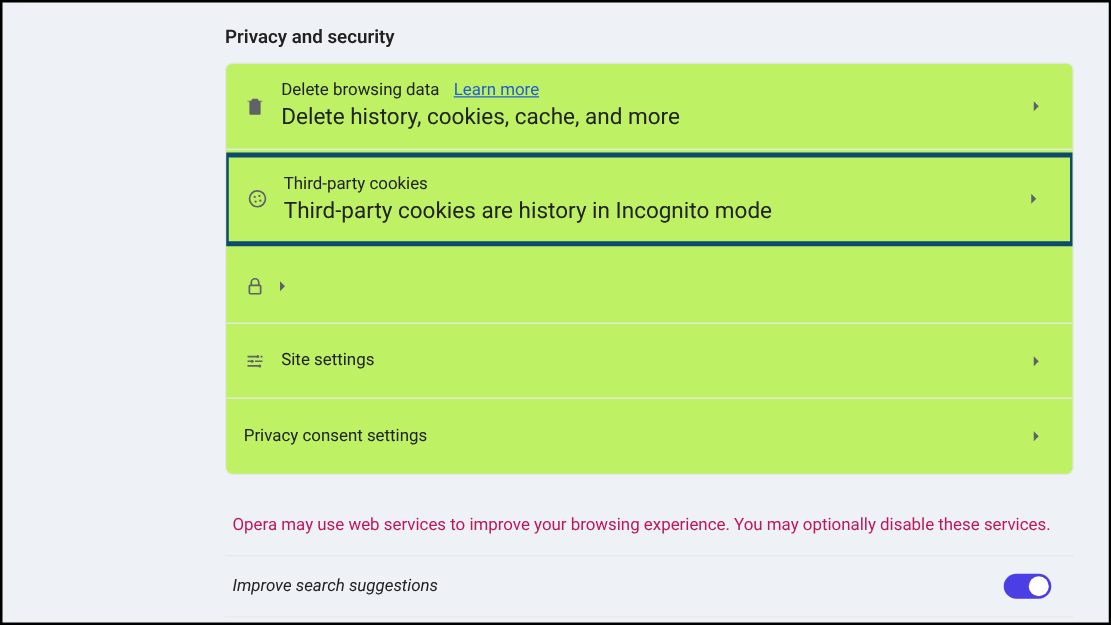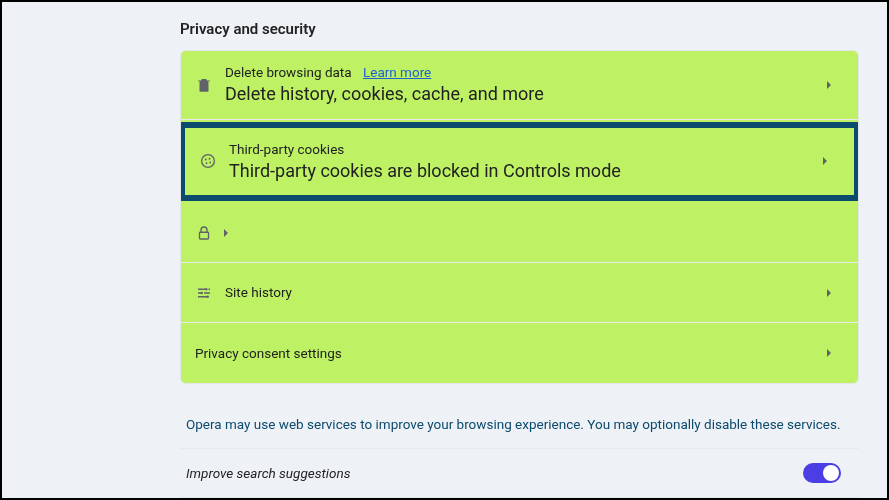--- a/index.html
+++ b/index.html
@@ -67,31 +67,31 @@
   }
   .row .chev svg { width: 10px; height: 10px; display:block; }
   .link {
     color: #2160d1;
     text-decoration: underline;
     cursor: pointer;
     margin-left: 8px;
   }
   .highlight {
     position: relative;
-    border: 6px solid #0c4a6e;
+    border: 4px solid #0c4a6e;
     margin: 2px -2px;
     border-radius: 2px;
     z-index: 2;
   }
   .section2 {
     margin-top: 14px;
   }
   .info-text {
     font-size: 13.5px;
-    color: #0c4a6e;
+    color: #be185d;
     padding: 18px 18px 16px 6px;
     border-bottom: 1px solid #e8e9ec;
   }
   .toggle-row {
     display: flex;
     align-items: center;
     justify-content: space-between;
     padding: 14px 18px 14px 6px;
     border-bottom: 1px solid #e8e9ec;
     font-style: italic;
@@ -151,21 +151,21 @@
         <svg viewBox="0 0 24 24" fill="none" stroke="currentColor" stroke-width="1.8">
             <circle cx="12" cy="12" r="8.5"></circle>
             <circle cx="9" cy="10" r="1.2" fill="currentColor" stroke="none"></circle>
             <circle cx="14" cy="9" r="1.2" fill="currentColor" stroke="none"></circle>
             <circle cx="10" cy="15" r="1.2" fill="currentColor" stroke="none"></circle>
             <circle cx="15" cy="14" r="1.2" fill="currentColor" stroke="none"></circle>
           </svg>
       </div>
       <div class="text-slot">
         <div class="title-line">Third-party cookies</div>
-        <div class="sub-line">Third-party cookies are blocked in Controls mode</div>
+        <div class="sub-line">Third-party cookies are history in Incognito mode</div>
       </div>
       <div class="chev">
         <svg viewBox="0 0 10 10" fill="currentColor">
             <path d="M3 1l4 4-4 4z"></path>
           </svg>
       </div>
     </div>
 
     <div class="row">
       <div class="icon-slot">
@@ -184,21 +184,21 @@
     <div class="row">
       <div class="icon-slot">
         <svg viewBox="0 0 24 24" fill="none" stroke="currentColor" stroke-width="1.8">
             <path d="M4 7h10M18 7h2M4 12h4M12 12h8M4 17h12M20 17h0"></path>
             <circle cx="15" cy="7" r="1.6" fill="currentColor" stroke="none"></circle>
             <circle cx="9" cy="12" r="1.6" fill="currentColor" stroke="none"></circle>
             <circle cx="17" cy="17" r="1.6" fill="currentColor" stroke="none"></circle>
           </svg>
       </div>
       <div class="text-slot">
-        <div class="title-line">Site history</div>
+        <div class="title-line">Site settings</div>
       </div>
       <div class="chev">
         <svg viewBox="0 0 10 10" fill="currentColor">
             <path d="M3 1l4 4-4 4z"></path>
           </svg>
       </div>
     </div>
 
     <div class="row row-no-icon">
       <div class="text-slot" style="padding-left:0">

